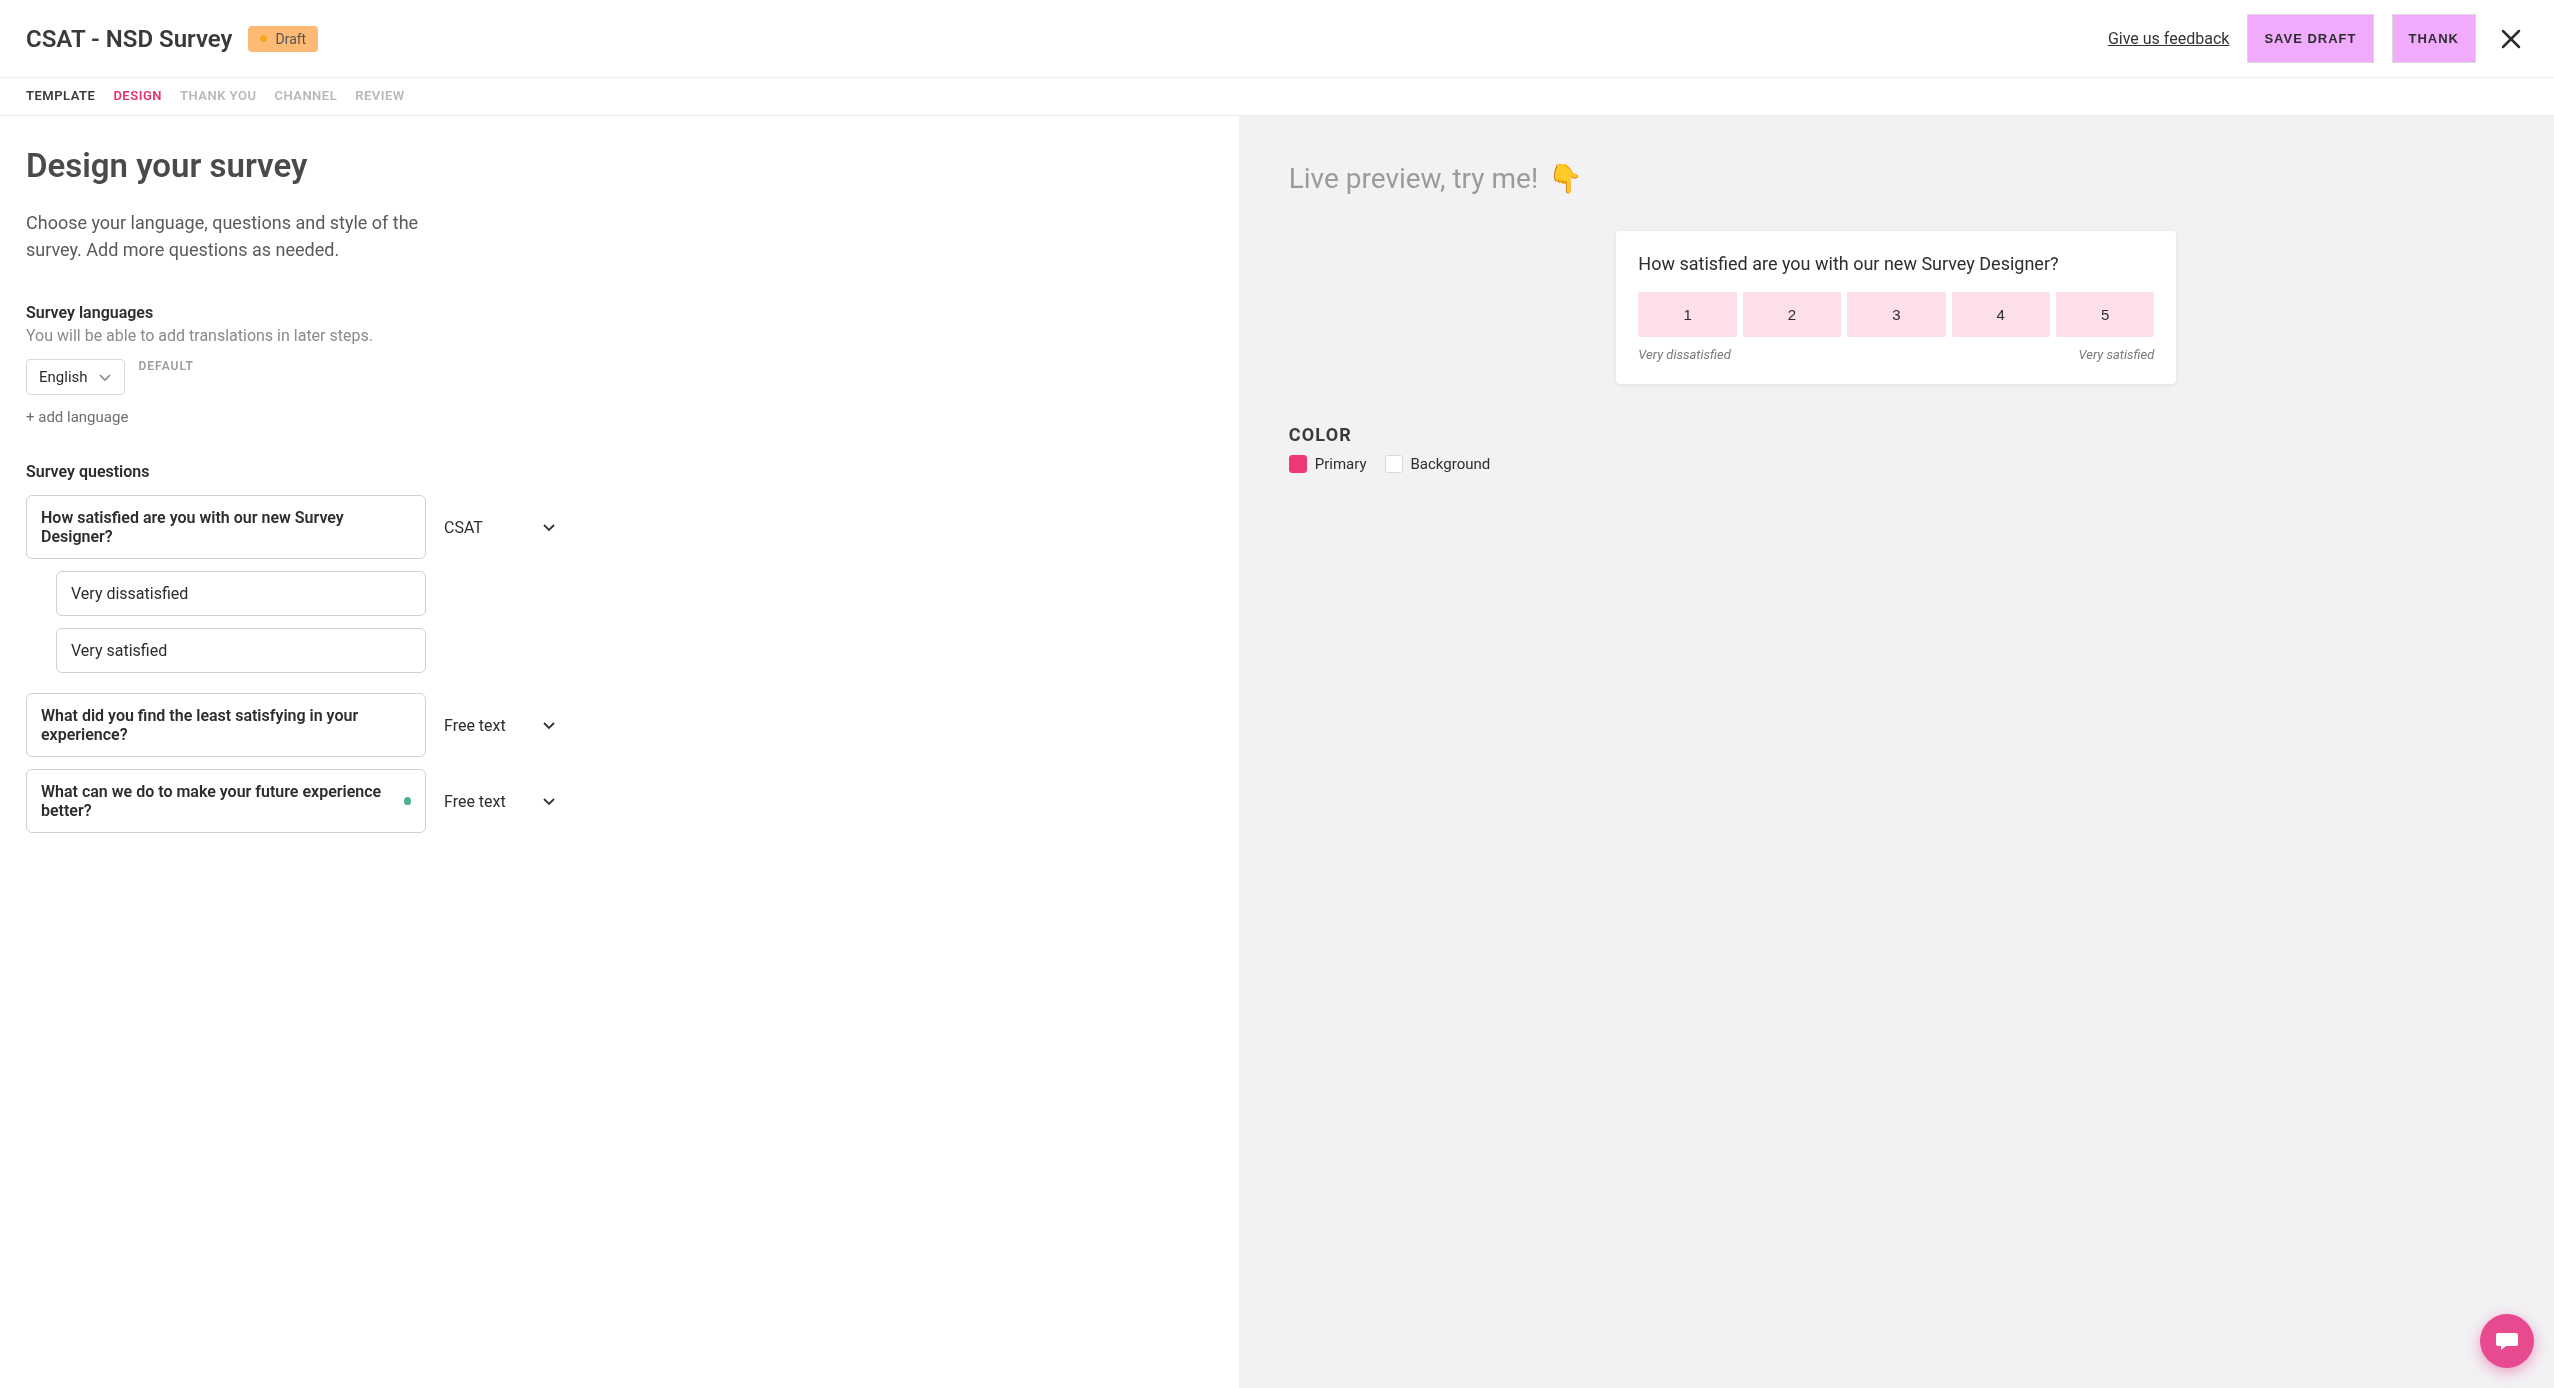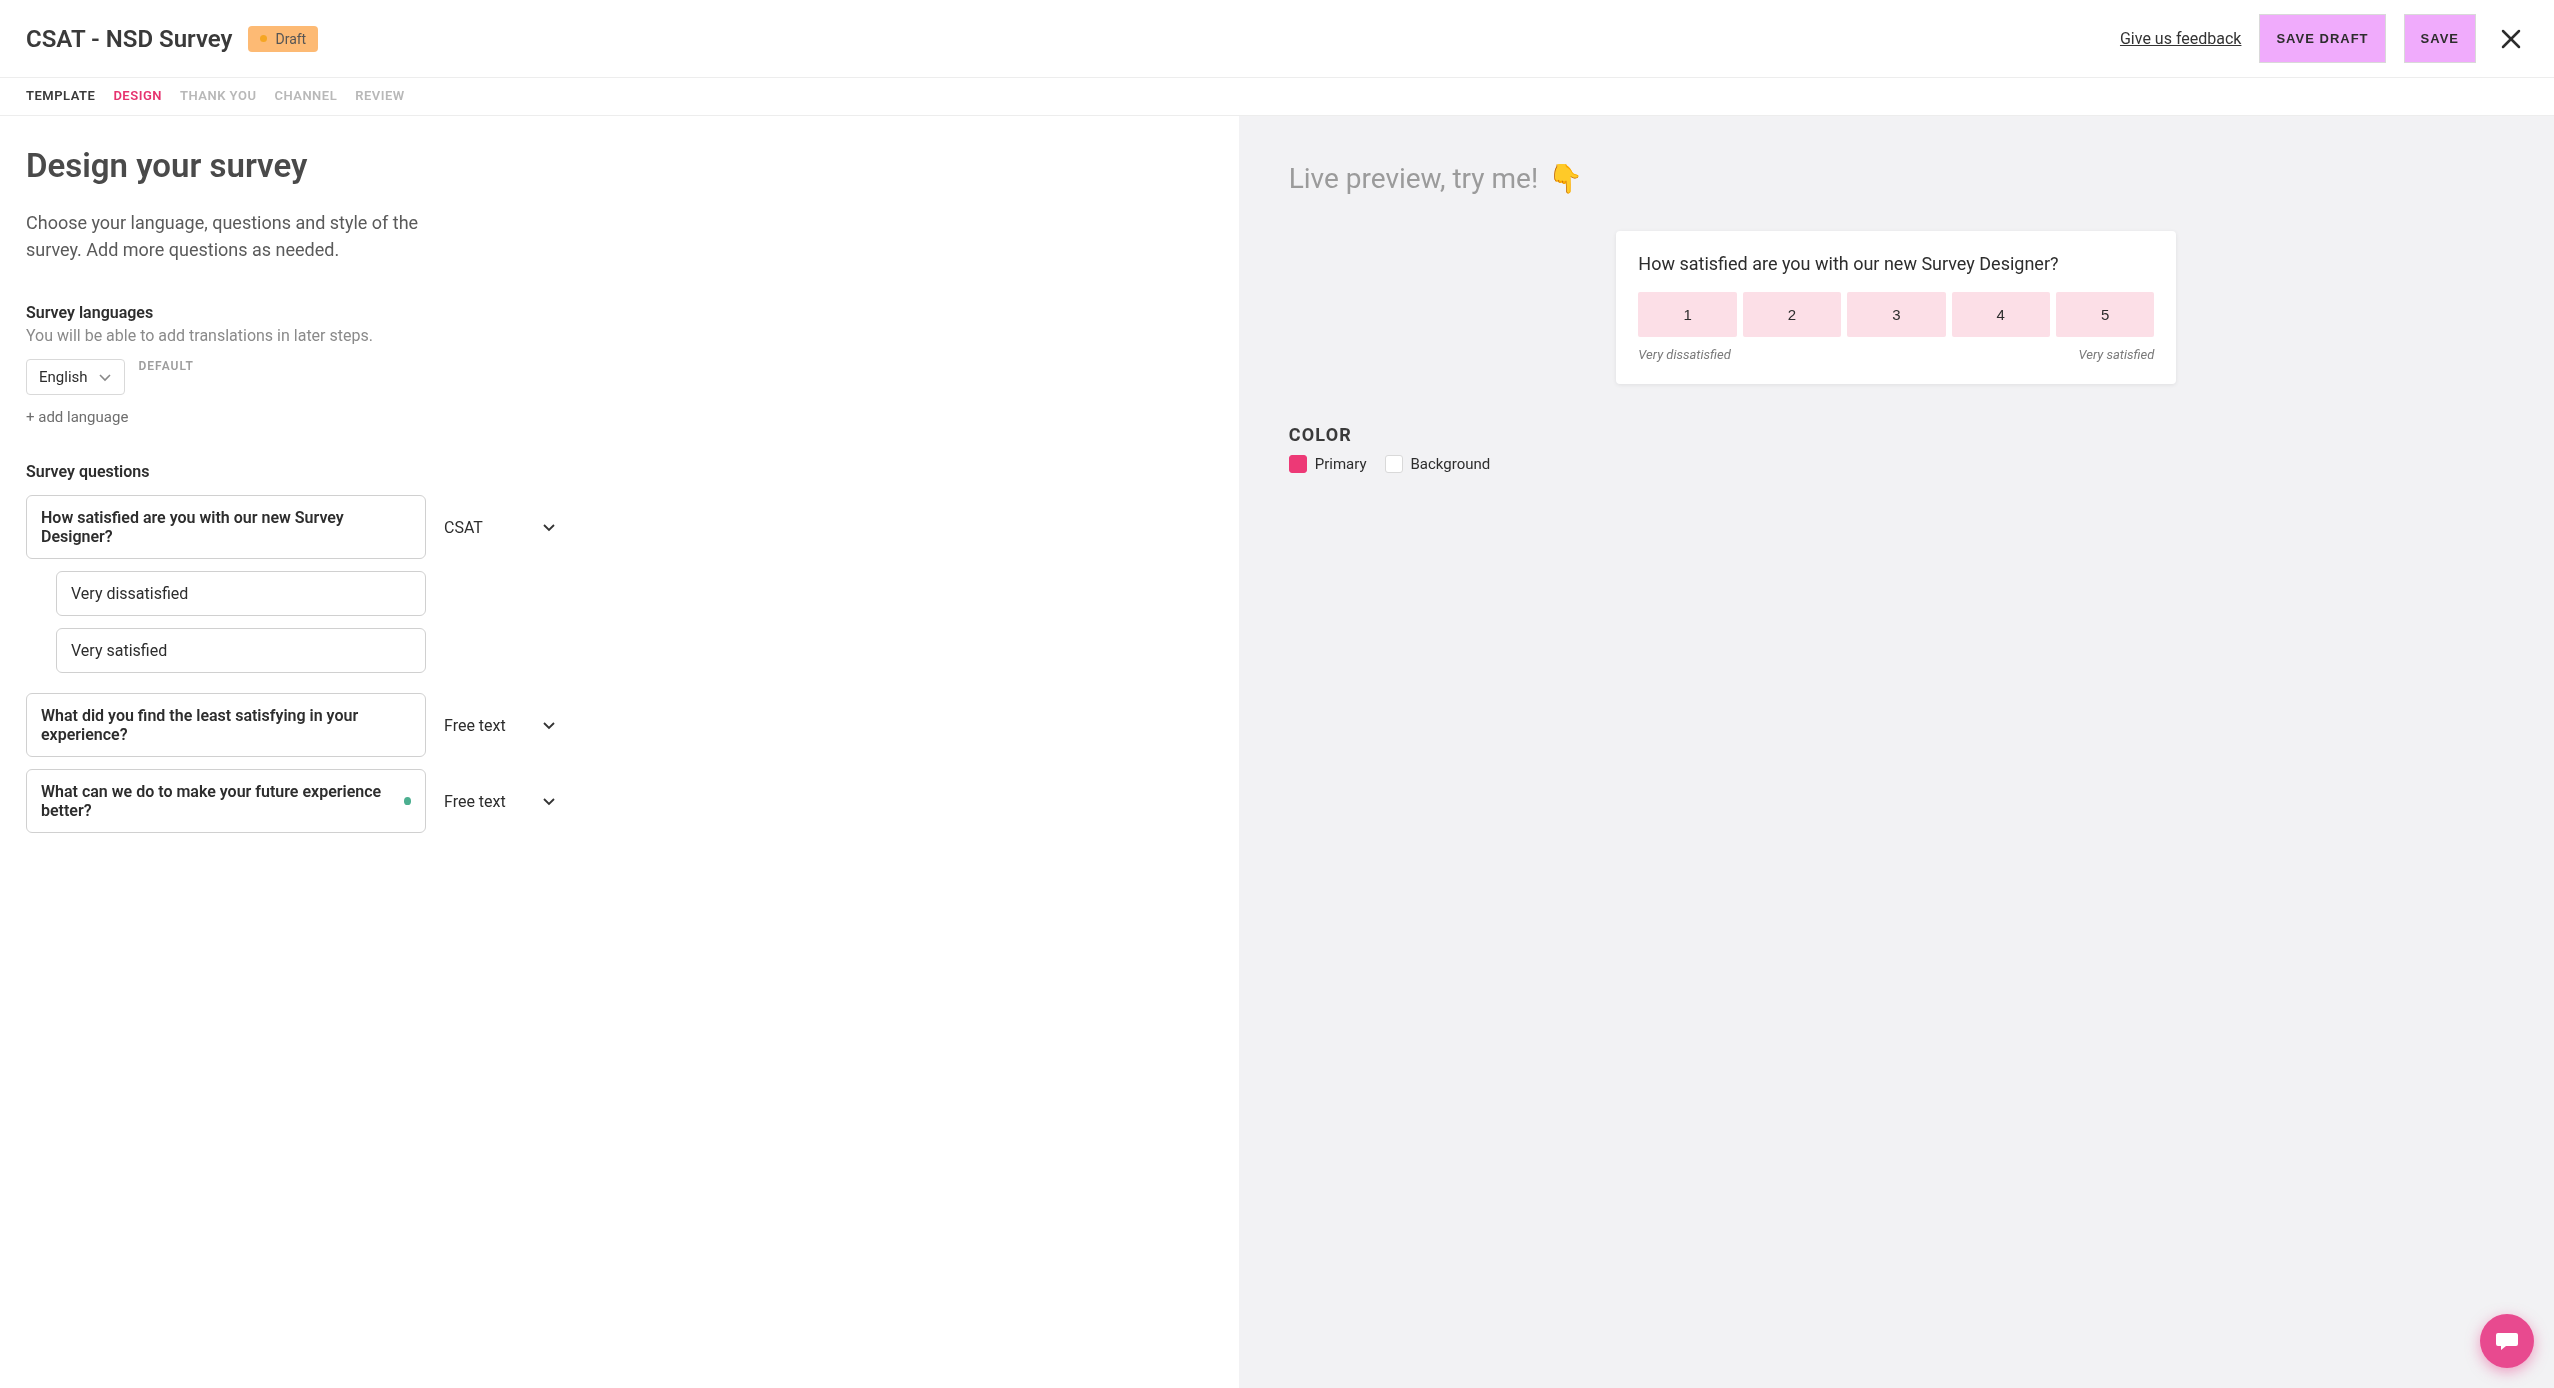--- a/index.html
+++ b/index.html
@@ -115,21 +115,21 @@
   <div class="header-left">
     <div class="title">CSAT - NSD Survey</div>
     <div class="badge">
       <span class="badge-dot"></span>
       <span>Draft</span>
     </div>
   </div>
   <div class="header-right">
     <a class="feedback-link">Give us feedback</a>
     <button class="btn">SAVE DRAFT</button>
-    <button class="btn">SAVE</button>
+    <button class="btn">THANK</button>
     <button class="close-btn">
       <svg width="22" height="22" viewBox="0 0 22 22">
           <line x1="3" y1="3" x2="19" y2="19" stroke="#2d2d2d" stroke-width="2.5" stroke-linecap="round"></line>
           <line x1="19" y1="3" x2="3" y2="19" stroke="#2d2d2d" stroke-width="2.5" stroke-linecap="round"></line>
         </svg>
     </button>
   </div>
 </div>
 
 <div class="tabs">

